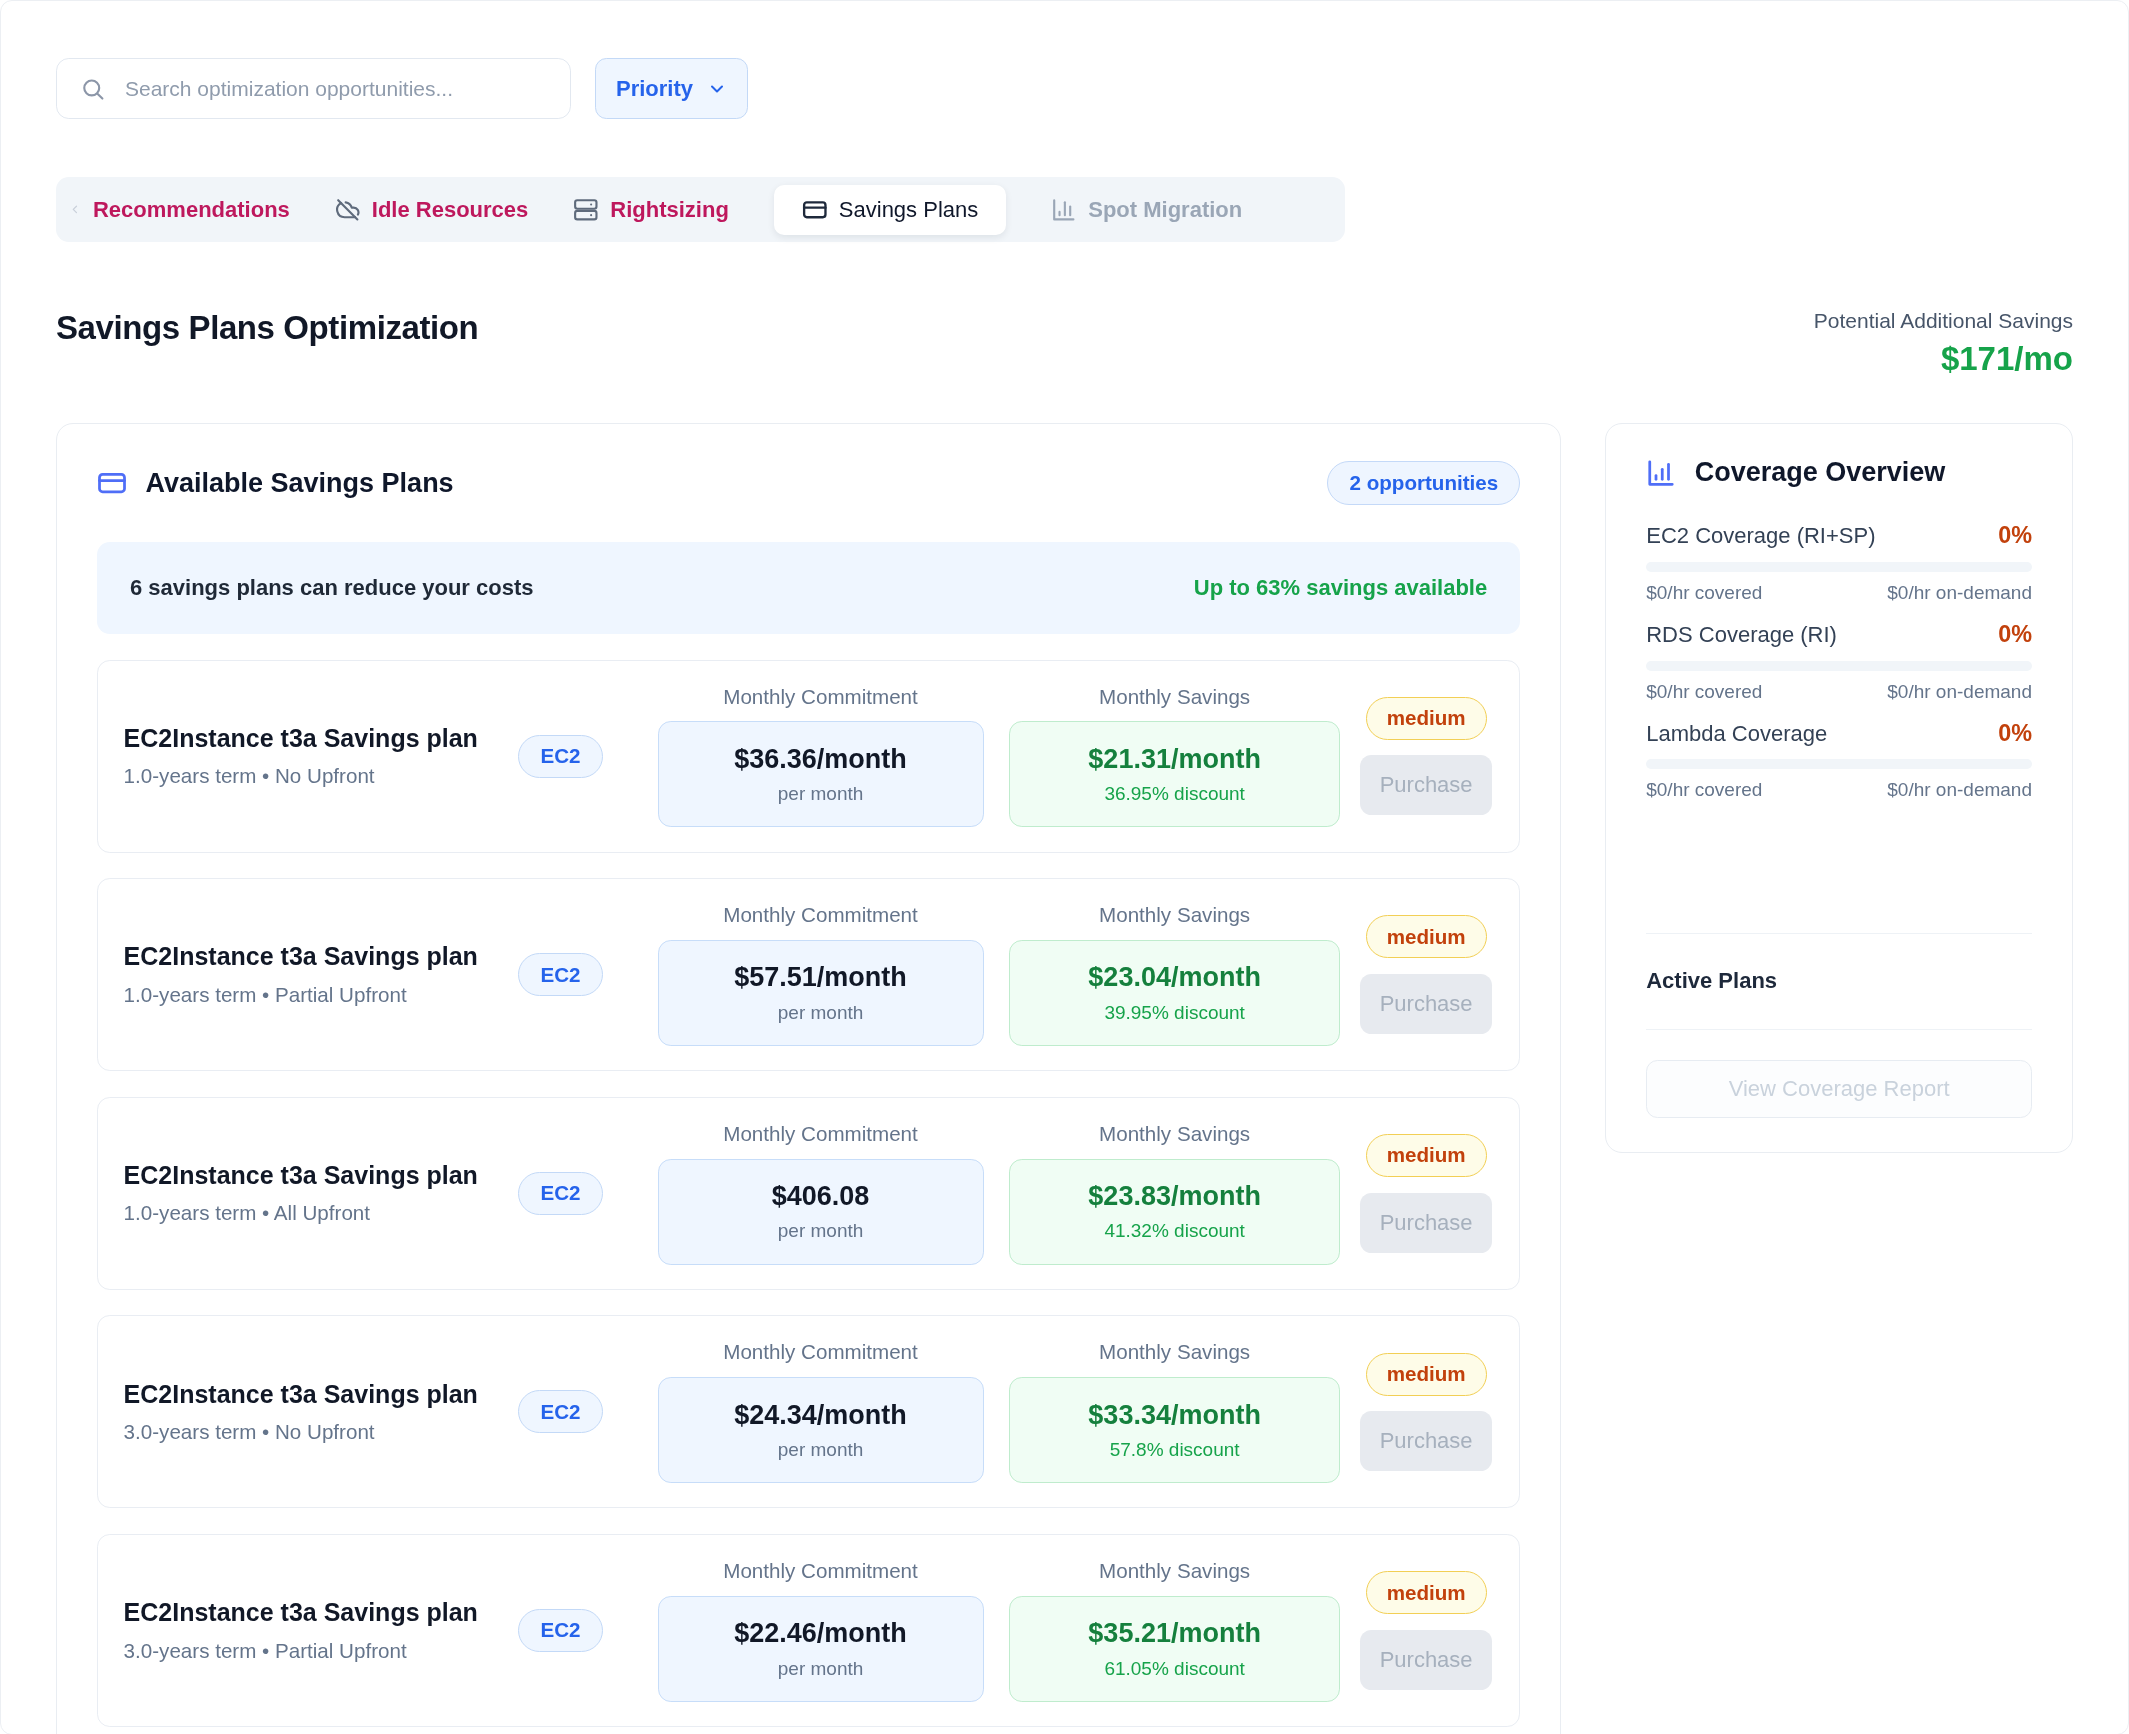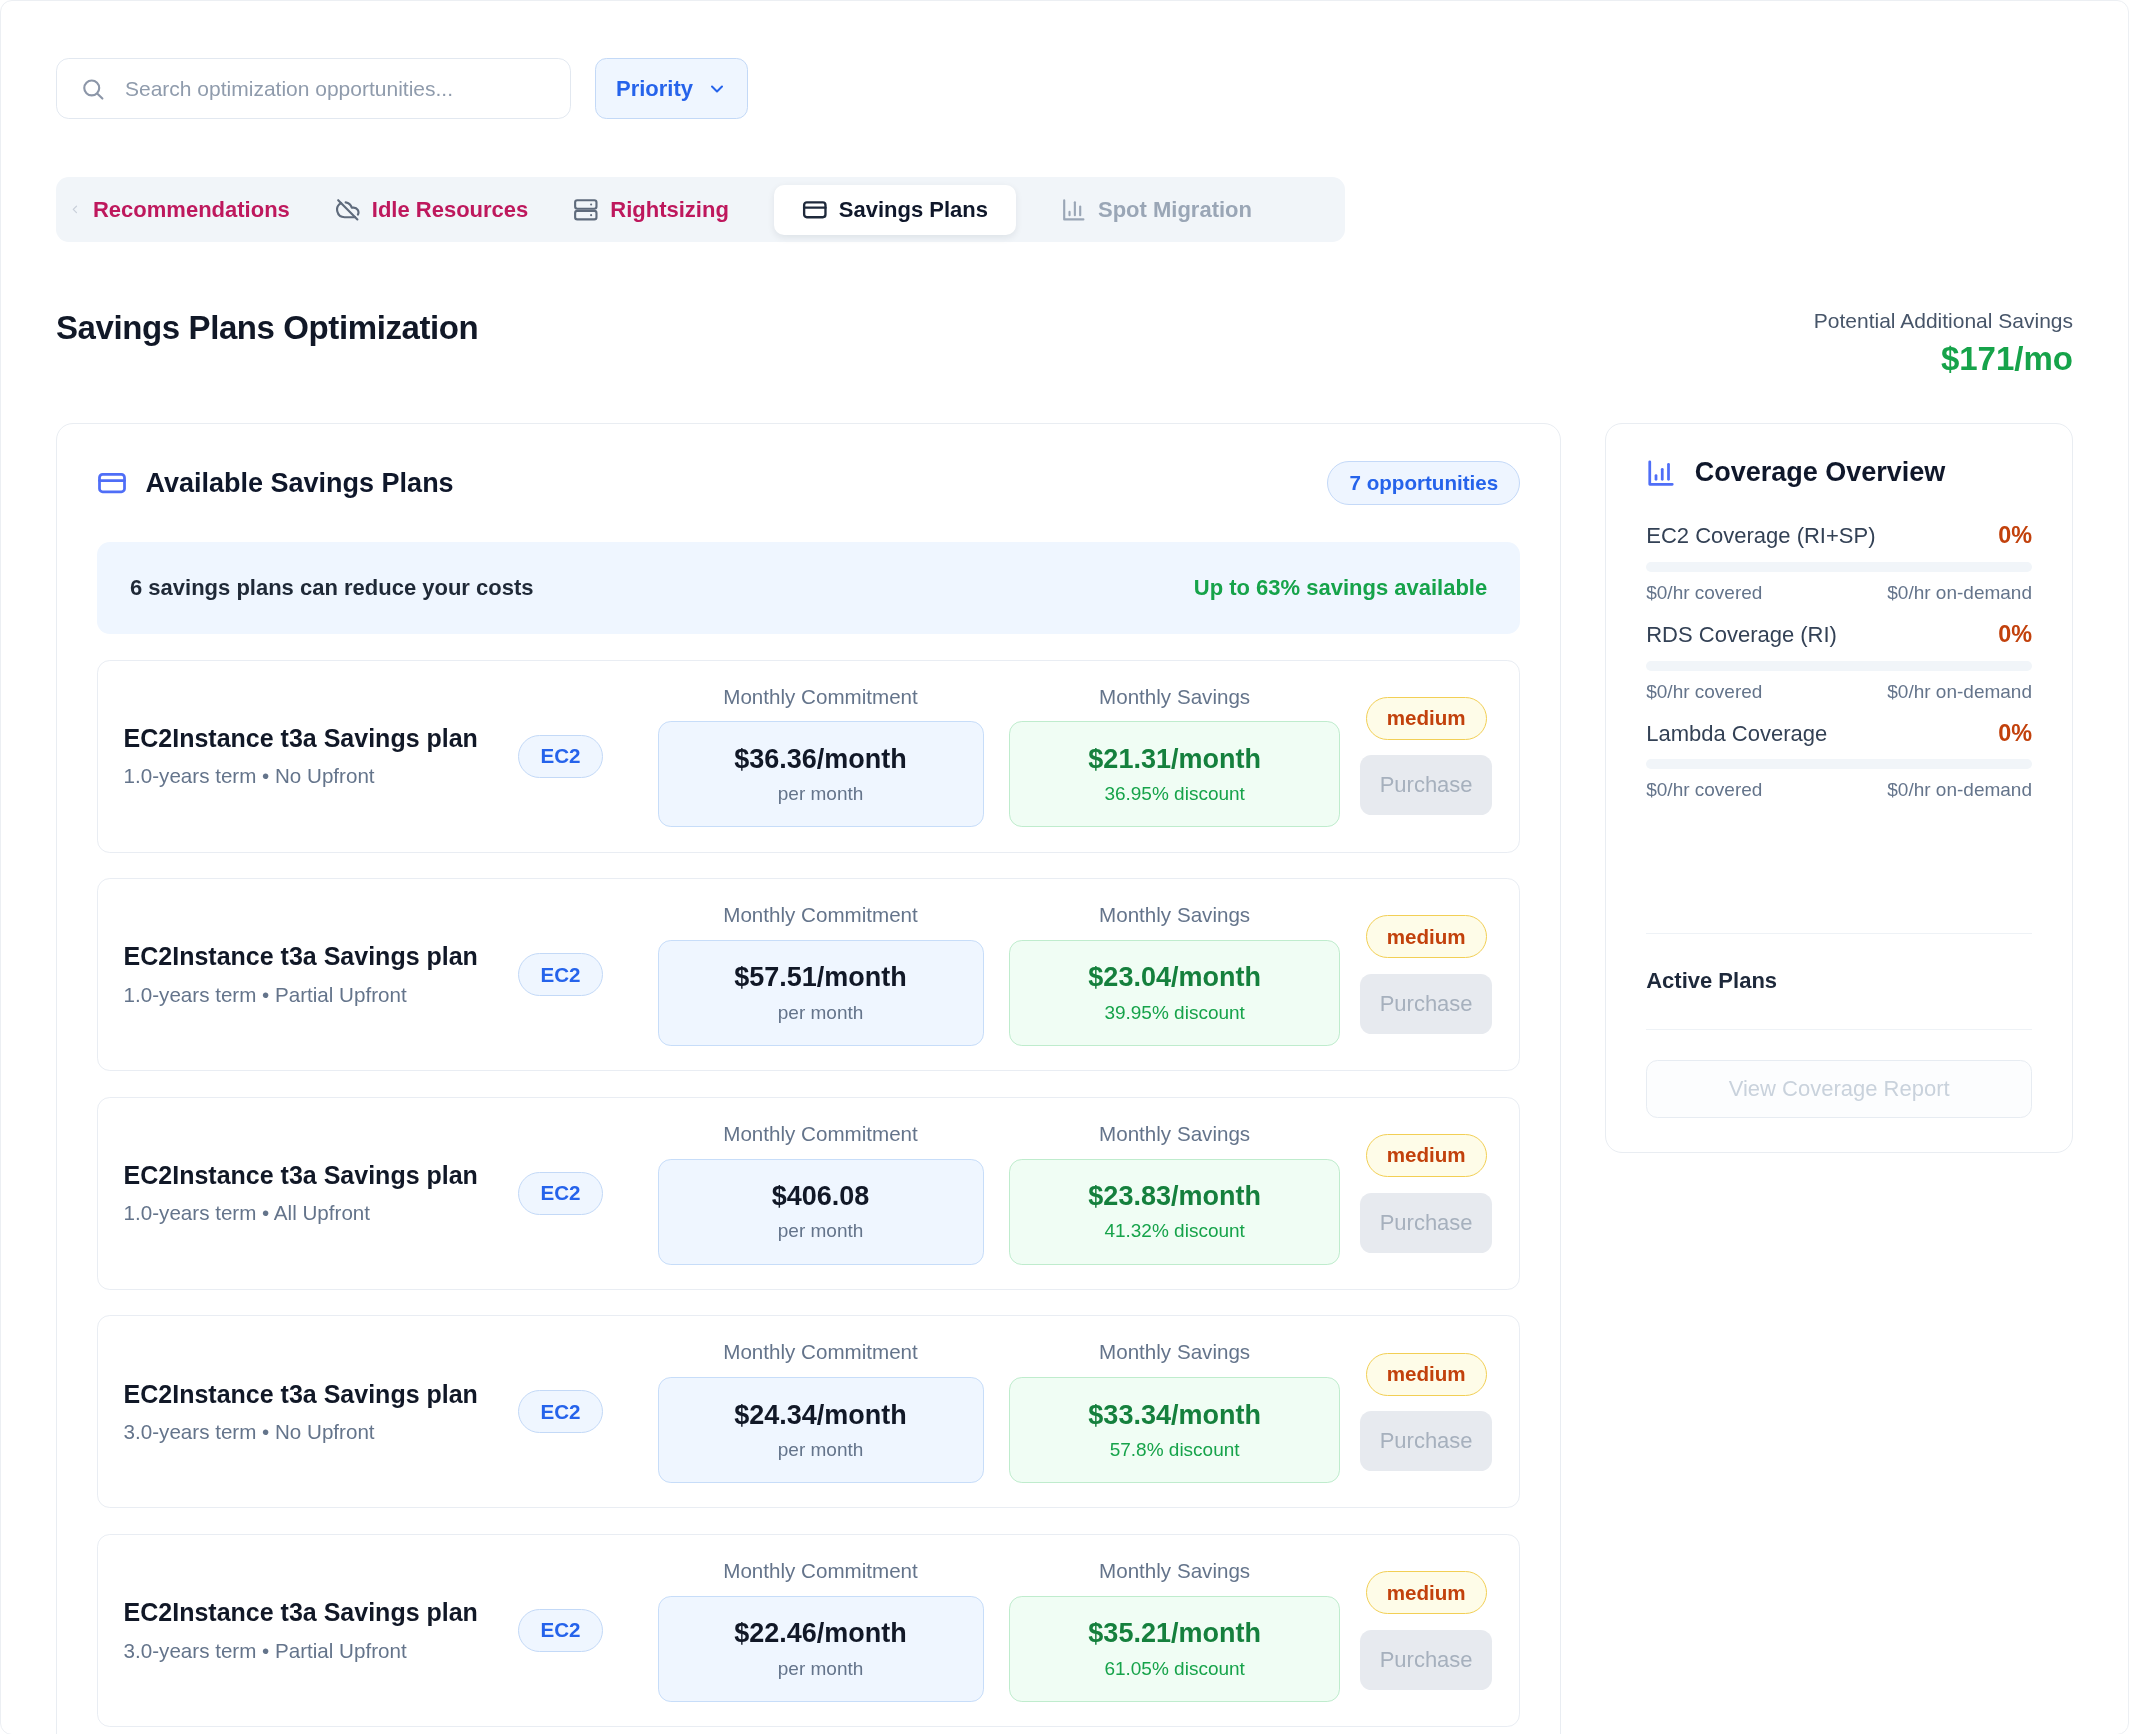--- a/index.html
+++ b/index.html
@@ -19,21 +19,21 @@
   .filter-btn{ height:61px; padding:0 20px; background:#eff6ff; border:1.4px solid #c3d9f7;
                border-radius:11.4px; color:#2563eb; font-size:22px; font-weight:700;
                display:flex; align-items:center; gap:14px; cursor:pointer; font-family:inherit; }
 
   
   .tabs{ margin-top:58px; width:1289px; height:65px; background:#f1f5f9; border-radius:12.8px;
          display:flex; align-items:center; gap:45px; padding:0 15.6px 0 12.8px; }
   .tab{ display:flex; align-items:center; gap:11.4px; font-size:22px; font-weight:600;
         color:#be185d; cursor:pointer; white-space:nowrap; }
   .tab .frag{ color:#c9d0da; display:flex; }
-  .tab.active{ background:#fff; color:#0f172a; font-weight:700; padding:12px 28px;
+  .tab.active{ background:#fff; color:#0f172a; font-weight:400; padding:12px 28px;
                border-radius:10px; box-shadow:0 2.1px 7px rgba(15,23,42,.08); }
   .tab.muted{ color:#9aa6b6; }
 
   
   .headrow{ display:flex; justify-content:space-between; align-items:flex-start; margin-top:67px; }
   .page-title{ font-size:33px; font-weight:700; letter-spacing:-0.4px; color:#111827; }
   .page-sub{ font-size:23px; color:#475569; margin-top:15.6px; }
   .potential{ text-align:right; }
   .potential .lbl{ font-size:21px; color:#475569; }
   .potential .val{ font-size:33px; font-weight:700; color:#16a34a; margin-top:7px; }
@@ -177,21 +177,21 @@
 
   <div class="main">
 
     <div class="plans-card">
       <div class="card-head">
         <svg width="30" height="30" viewBox="0 0 24 24" fill="none" stroke="#4f6ef7" stroke-width="2.2" stroke-linecap="round" stroke-linejoin="round">
             <rect x="2" y="5" width="20" height="14" rx="2.5"></rect>
             <line x1="2" y1="10" x2="22" y2="10"></line>
           </svg>
         <span class="card-title">Available Savings Plans</span>
-        <span class="opp-badge">7 opportunities</span>
+        <span class="opp-badge">2 opportunities</span>
       </div>
 
       <div class="banner">
         <span class="left">6 savings plans can reduce your costs</span>
         <span class="right">Up to 63% savings available</span>
       </div>
 
       <div class="plan">
         <div class="plan-info">
           <div class="plan-name">EC2Instance t3a Savings plan</div>

